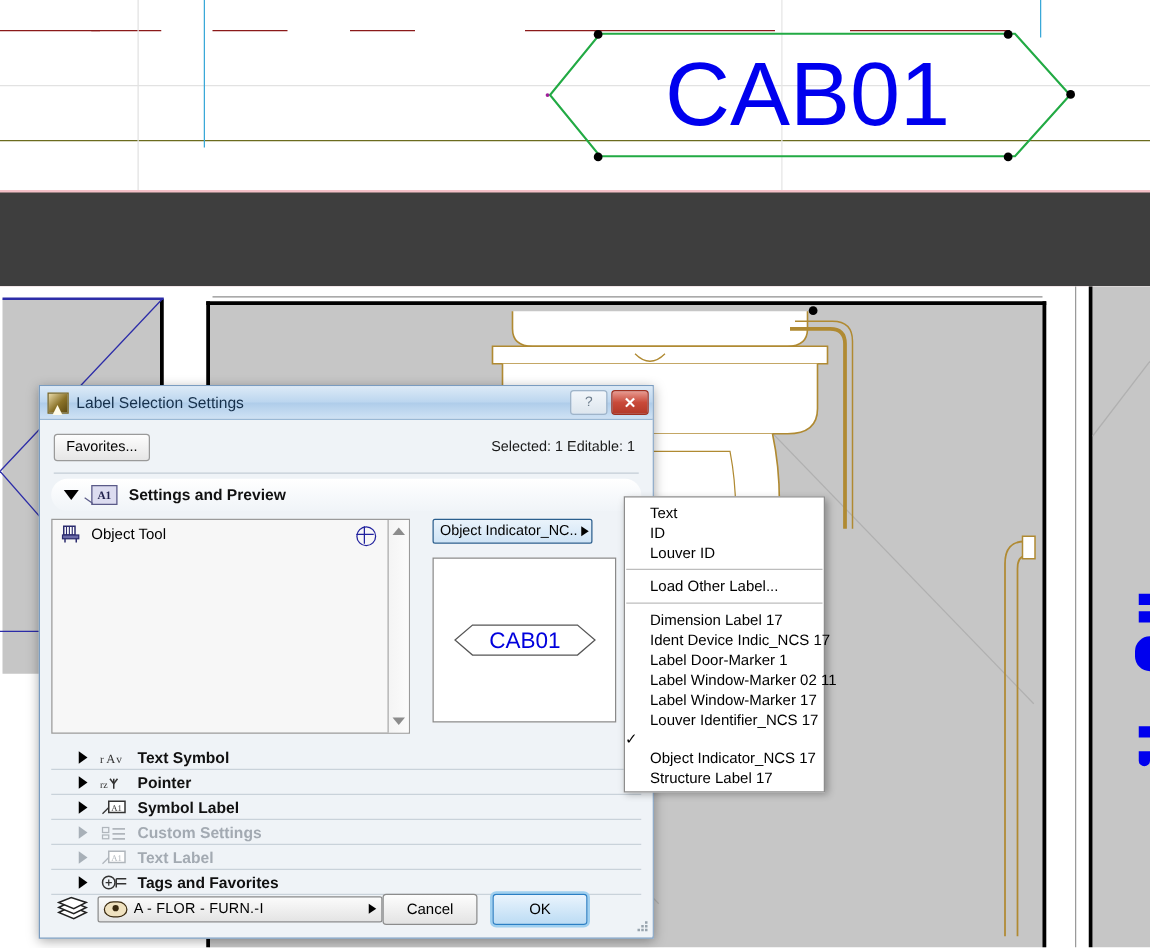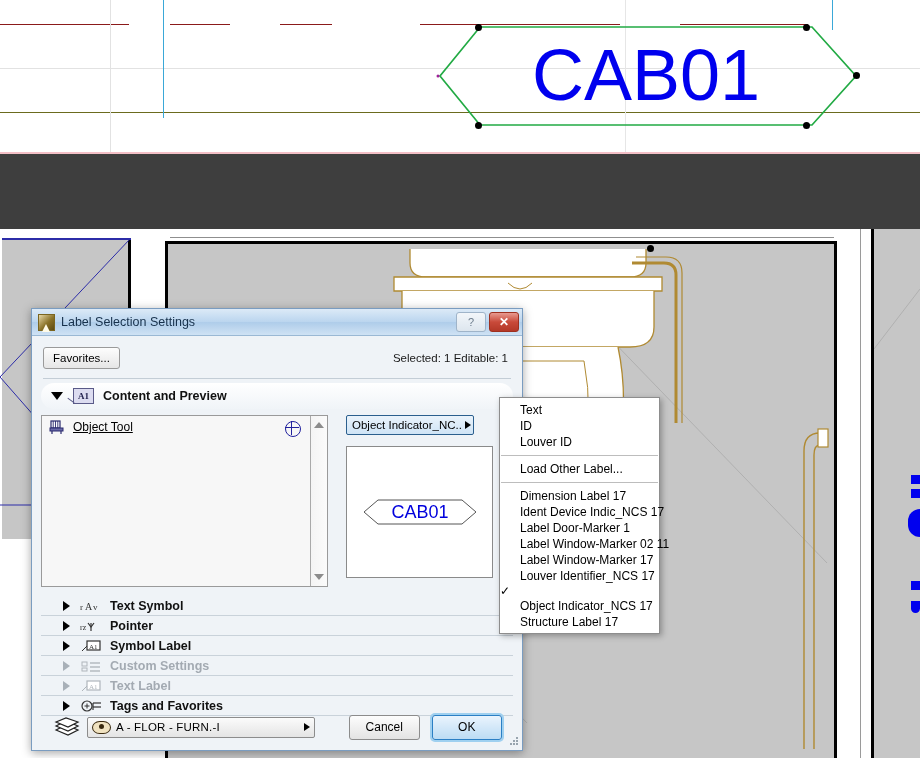--- a/index.html
+++ b/index.html
@@ -84,21 +84,21 @@
     background:#dcdcf0;color:#22224e;font-size:9px;line-height:14px;text-align:center;
     font-family:"Liberation Serif",serif;font-weight:bold;position:relative;margin-right:9px;}
   .a1-icon:after{content:"";position:absolute;left:-7px;top:11px;width:8px;height:1px;background:#5a5a88;
     transform:rotate(35deg);}
   .sec-title{font-size:12.5px;font-weight:bold;color:#111;}
   .sec-title.dim{color:#a3aab2;font-weight:bold;}
 
   
   #cp-area{display:flex;margin-top:6px;height:172px;}
   #obj-list{width:285px;height:170px;background:#f7f7f7;border:1px solid #9a9a9a;position:relative;}
-  .obj-item{display:flex;align-items:center;height:22px;padding-left:7px;text-decoration:underline;}
+  .obj-item{display:flex;align-items:center;height:22px;padding-left:7px;}
   .chair-ico{width:16px;height:15px;margin-right:8px;position:relative;flex:none;}
   .globe-ico{position:absolute;right:26px;top:5px;width:14px;height:14px;border:1.6px solid #22229e;
     border-radius:50%;}
   .globe-ico:before,.globe-ico:after{content:"";position:absolute;background:#22229e;}
   .globe-ico:before{left:-1px;top:4.5px;width:14px;height:1.5px;}
   .globe-ico:after{left:4.5px;top:-1px;width:1.5px;height:14px;}
   #list-scroll{position:absolute;right:0;top:0;width:16px;height:100%;
     background:linear-gradient(90deg,#f4f4f4,#fbfbfb);border-left:1px solid #a9a9a9;}
   .sb-arrow{position:absolute;left:0;width:16px;height:16px;display:flex;align-items:center;justify-content:center;}
   .sb-arrow.up{top:1px;}
@@ -120,31 +120,31 @@
     display:flex;align-items:center;justify-content:center;}
   .cab-small{font-size:18px;fill:#0000dd;font-family:"Liberation Sans",sans-serif;}
 
   
   #sections{margin-top:9px;}
   .sec-row{display:flex;align-items:center;height:19px;border-bottom:1px solid #c9d2da;padding-left:22px;}
   .sec-row .ico{width:22px;height:14px;margin-right:8px;flex:none;position:relative;}
 
   
   #footer{position:absolute;left:0;bottom:0;width:100%;height:44px;display:flex;align-items:center;
-          padding:0 20px;box-sizing:border-box;}
+          padding:0 11px;box-sizing:border-box;}
   #layers-ico{width:28px;height:20px;margin-right:7px;position:relative;flex:none;}
   #layer-combo{flex:0 0 228px;height:21px;display:flex;align-items:center;
     background:linear-gradient(#fbfbfb,#e4e4e4);border:1px solid #8c8c8c;border-radius:2px;
     font-size:11.5px;padding:0 4px 0 4px;box-sizing:border-box;}
   .eye{width:17px;height:11px;border:1.4px solid #3a2a10;border-radius:50% / 62%;
     margin-right:5px;position:relative;background:#f0e2c0;flex:none;}
   .eye:after{content:"";position:absolute;left:5.5px;top:2px;width:5px;height:5px;border-radius:50%;background:#3a2a10;}
   #layer-combo .ltxt{flex:1;letter-spacing:.2px;}
   .btn{height:23px;border-radius:3px;font-size:12px;display:flex;align-items:center;justify-content:center;}
-  #cancel-btn{width:74px;margin-left:34px;background:linear-gradient(#fdfdfd,#e3e3e3);border:1px solid #8c8c8c;}
+  #cancel-btn{width:74px;background:linear-gradient(#fdfdfd,#e3e3e3);border:1px solid #8c8c8c;}
   #ok-btn{width:74px;margin-left:12px;background:linear-gradient(#eaf4fd,#bcdcf4);
           border:1px solid #2b7fc4;box-shadow:0 0 0 2px #9fd0f0;}
   #grip{position:absolute;right:3px;bottom:3px;width:10px;height:10px;}
   #grip i{position:absolute;width:2px;height:2px;background:#98a4ae;}
 
   
   #dropdown{
     position:absolute;left:499px;top:397px;width:159px;
     background:#fff;border:1px solid #8d8d8d;
     box-shadow:2px 2px 6px rgba(0,0,0,.30);
@@ -259,21 +259,21 @@
     <div class="row-fav">
       <div id="fav-btn">Favorites...</div>
       <div id="sel-info">Selected: 1 Editable: 1</div>
     </div>
 
     <div class="hsep"></div>
 
     <div class="sec-head">
       <div class="tri"></div>
       <span class="a1-icon">A1</span>
-      <span class="sec-title">Content and Preview</span>
+      <span class="sec-title">Settings and Preview</span>
     </div>
 
     <div id="cp-area">
 
       <div id="obj-list">
         <div class="obj-item">
           <span class="chair-ico">
             <svg width="16" height="15" viewBox="0 0 16 15">
               <rect x="2" y="1" width="9" height="7" fill="#fff" stroke="#2b2b6e" stroke-width="1.2"></rect>
               <line x1="4.2" y1="1" x2="4.2" y2="8" stroke="#2b2b6e" stroke-width="0.9"></line>

